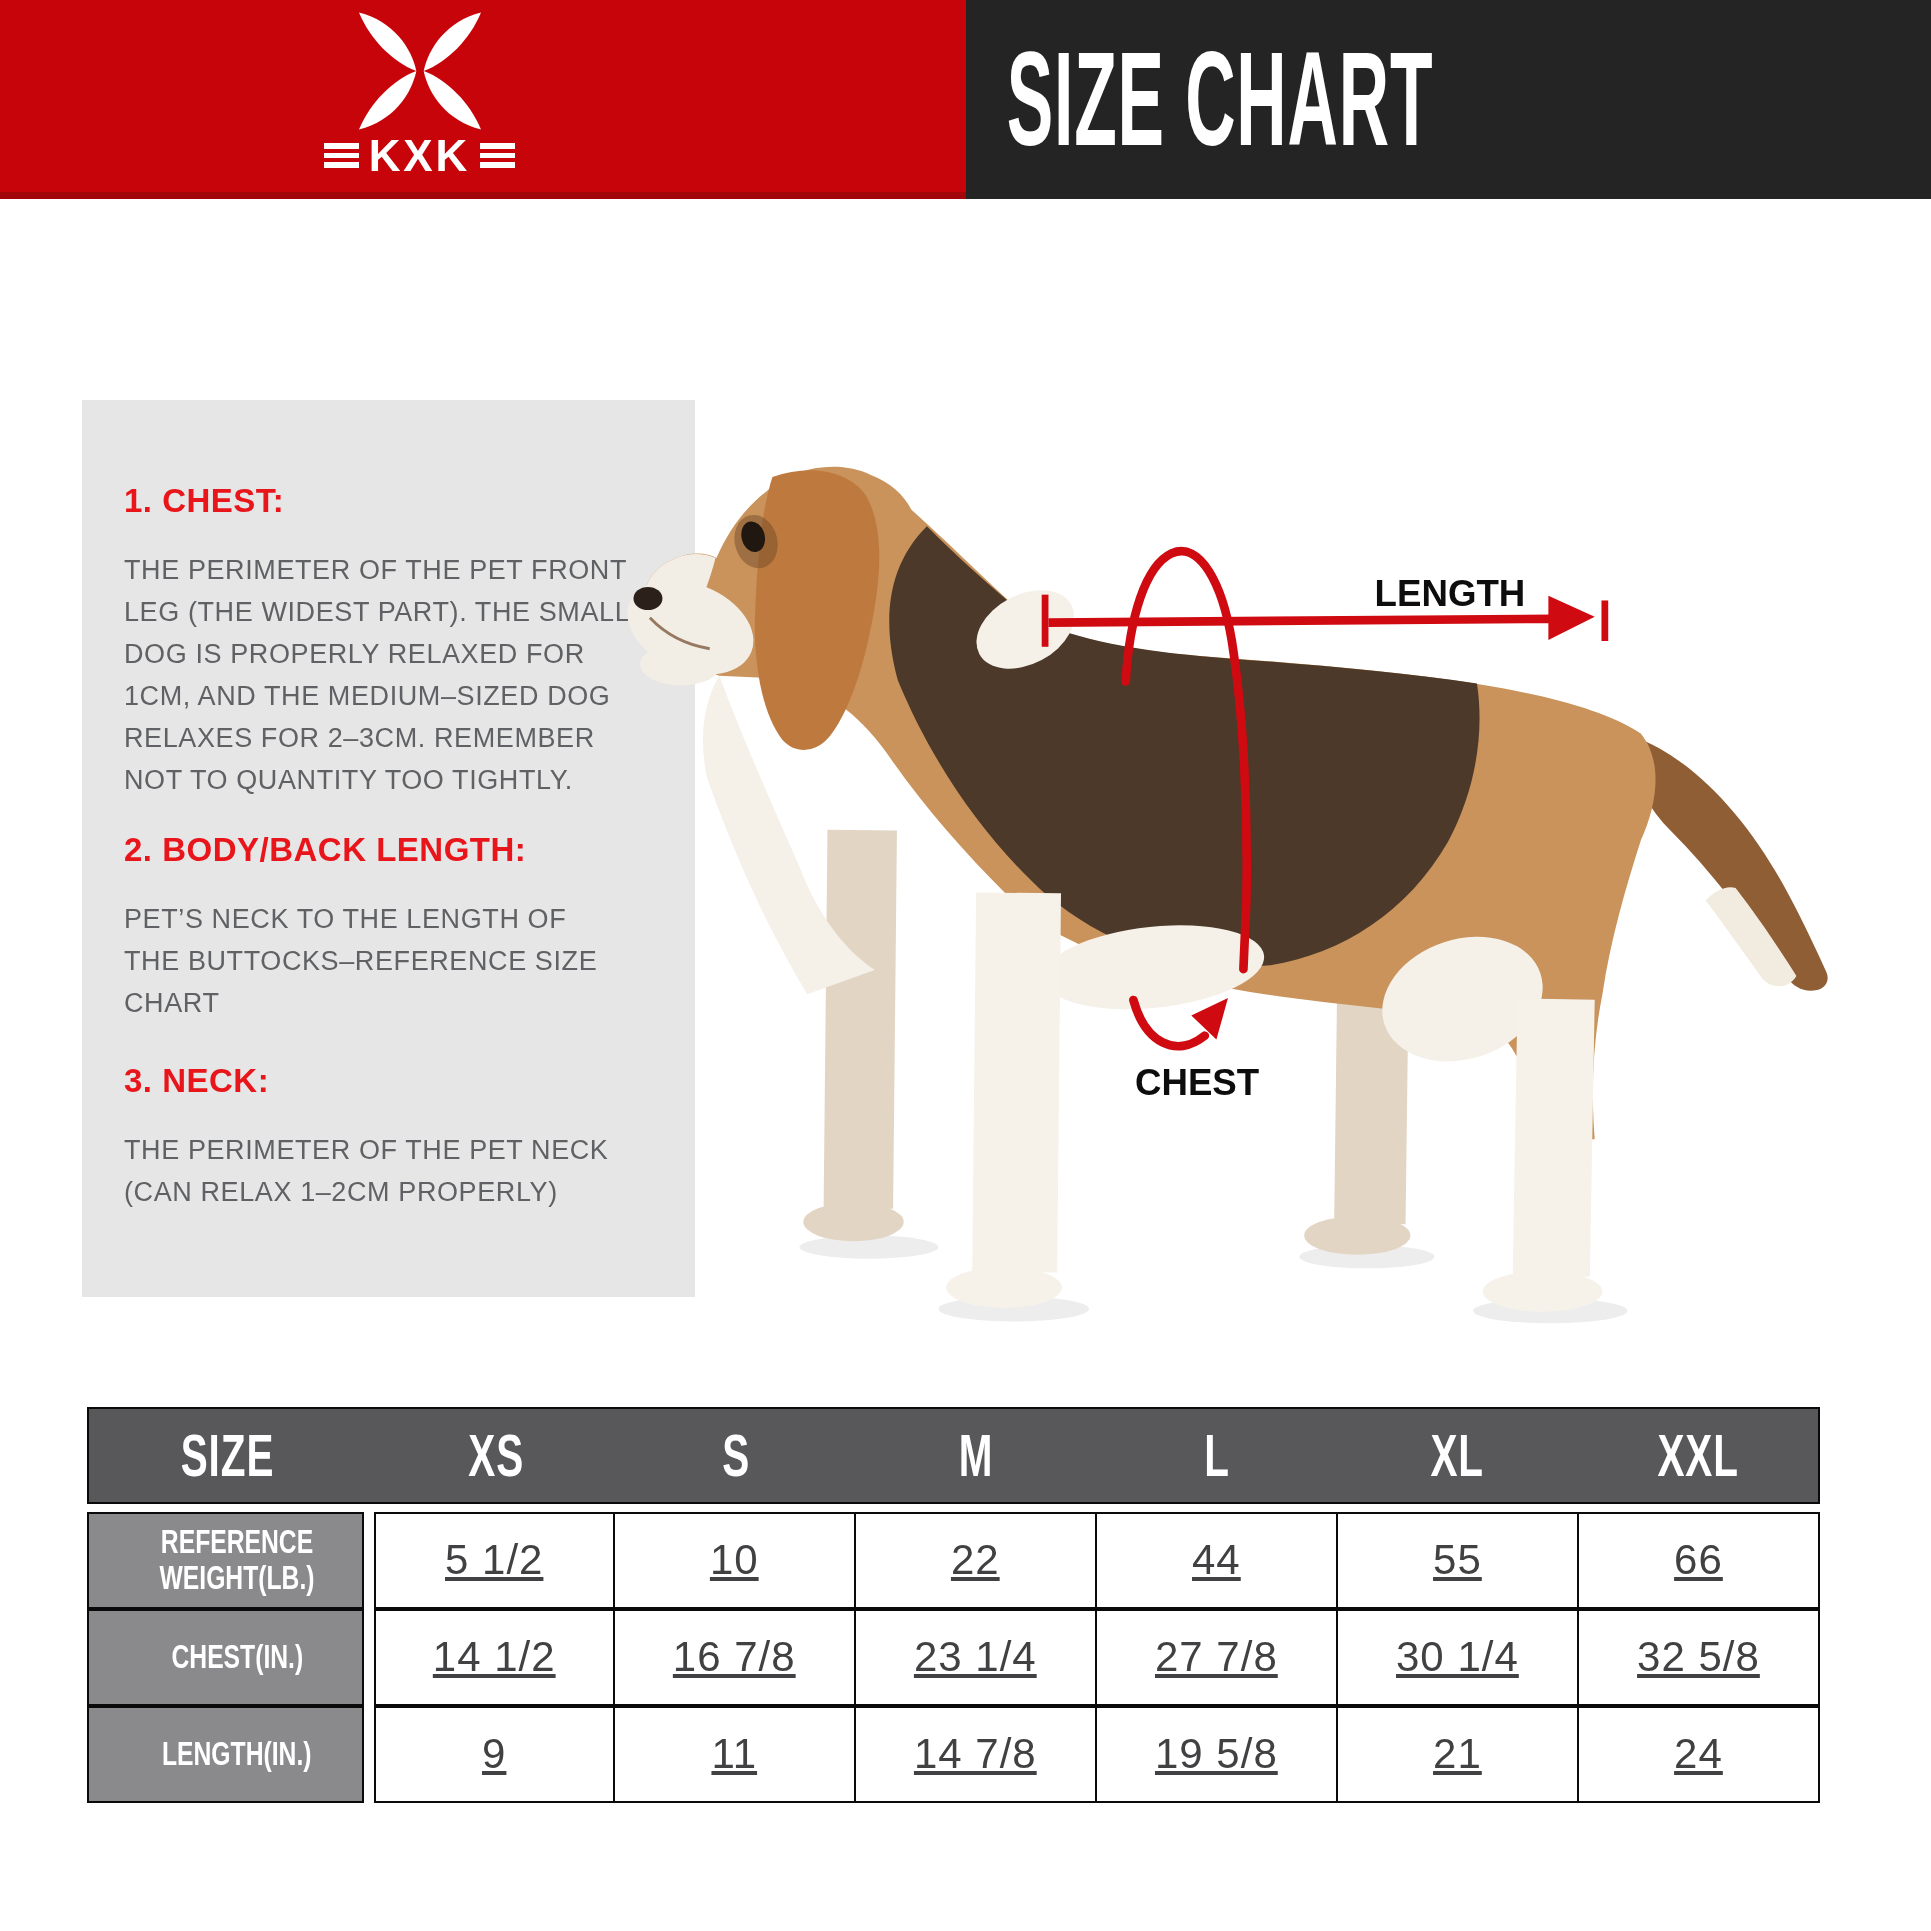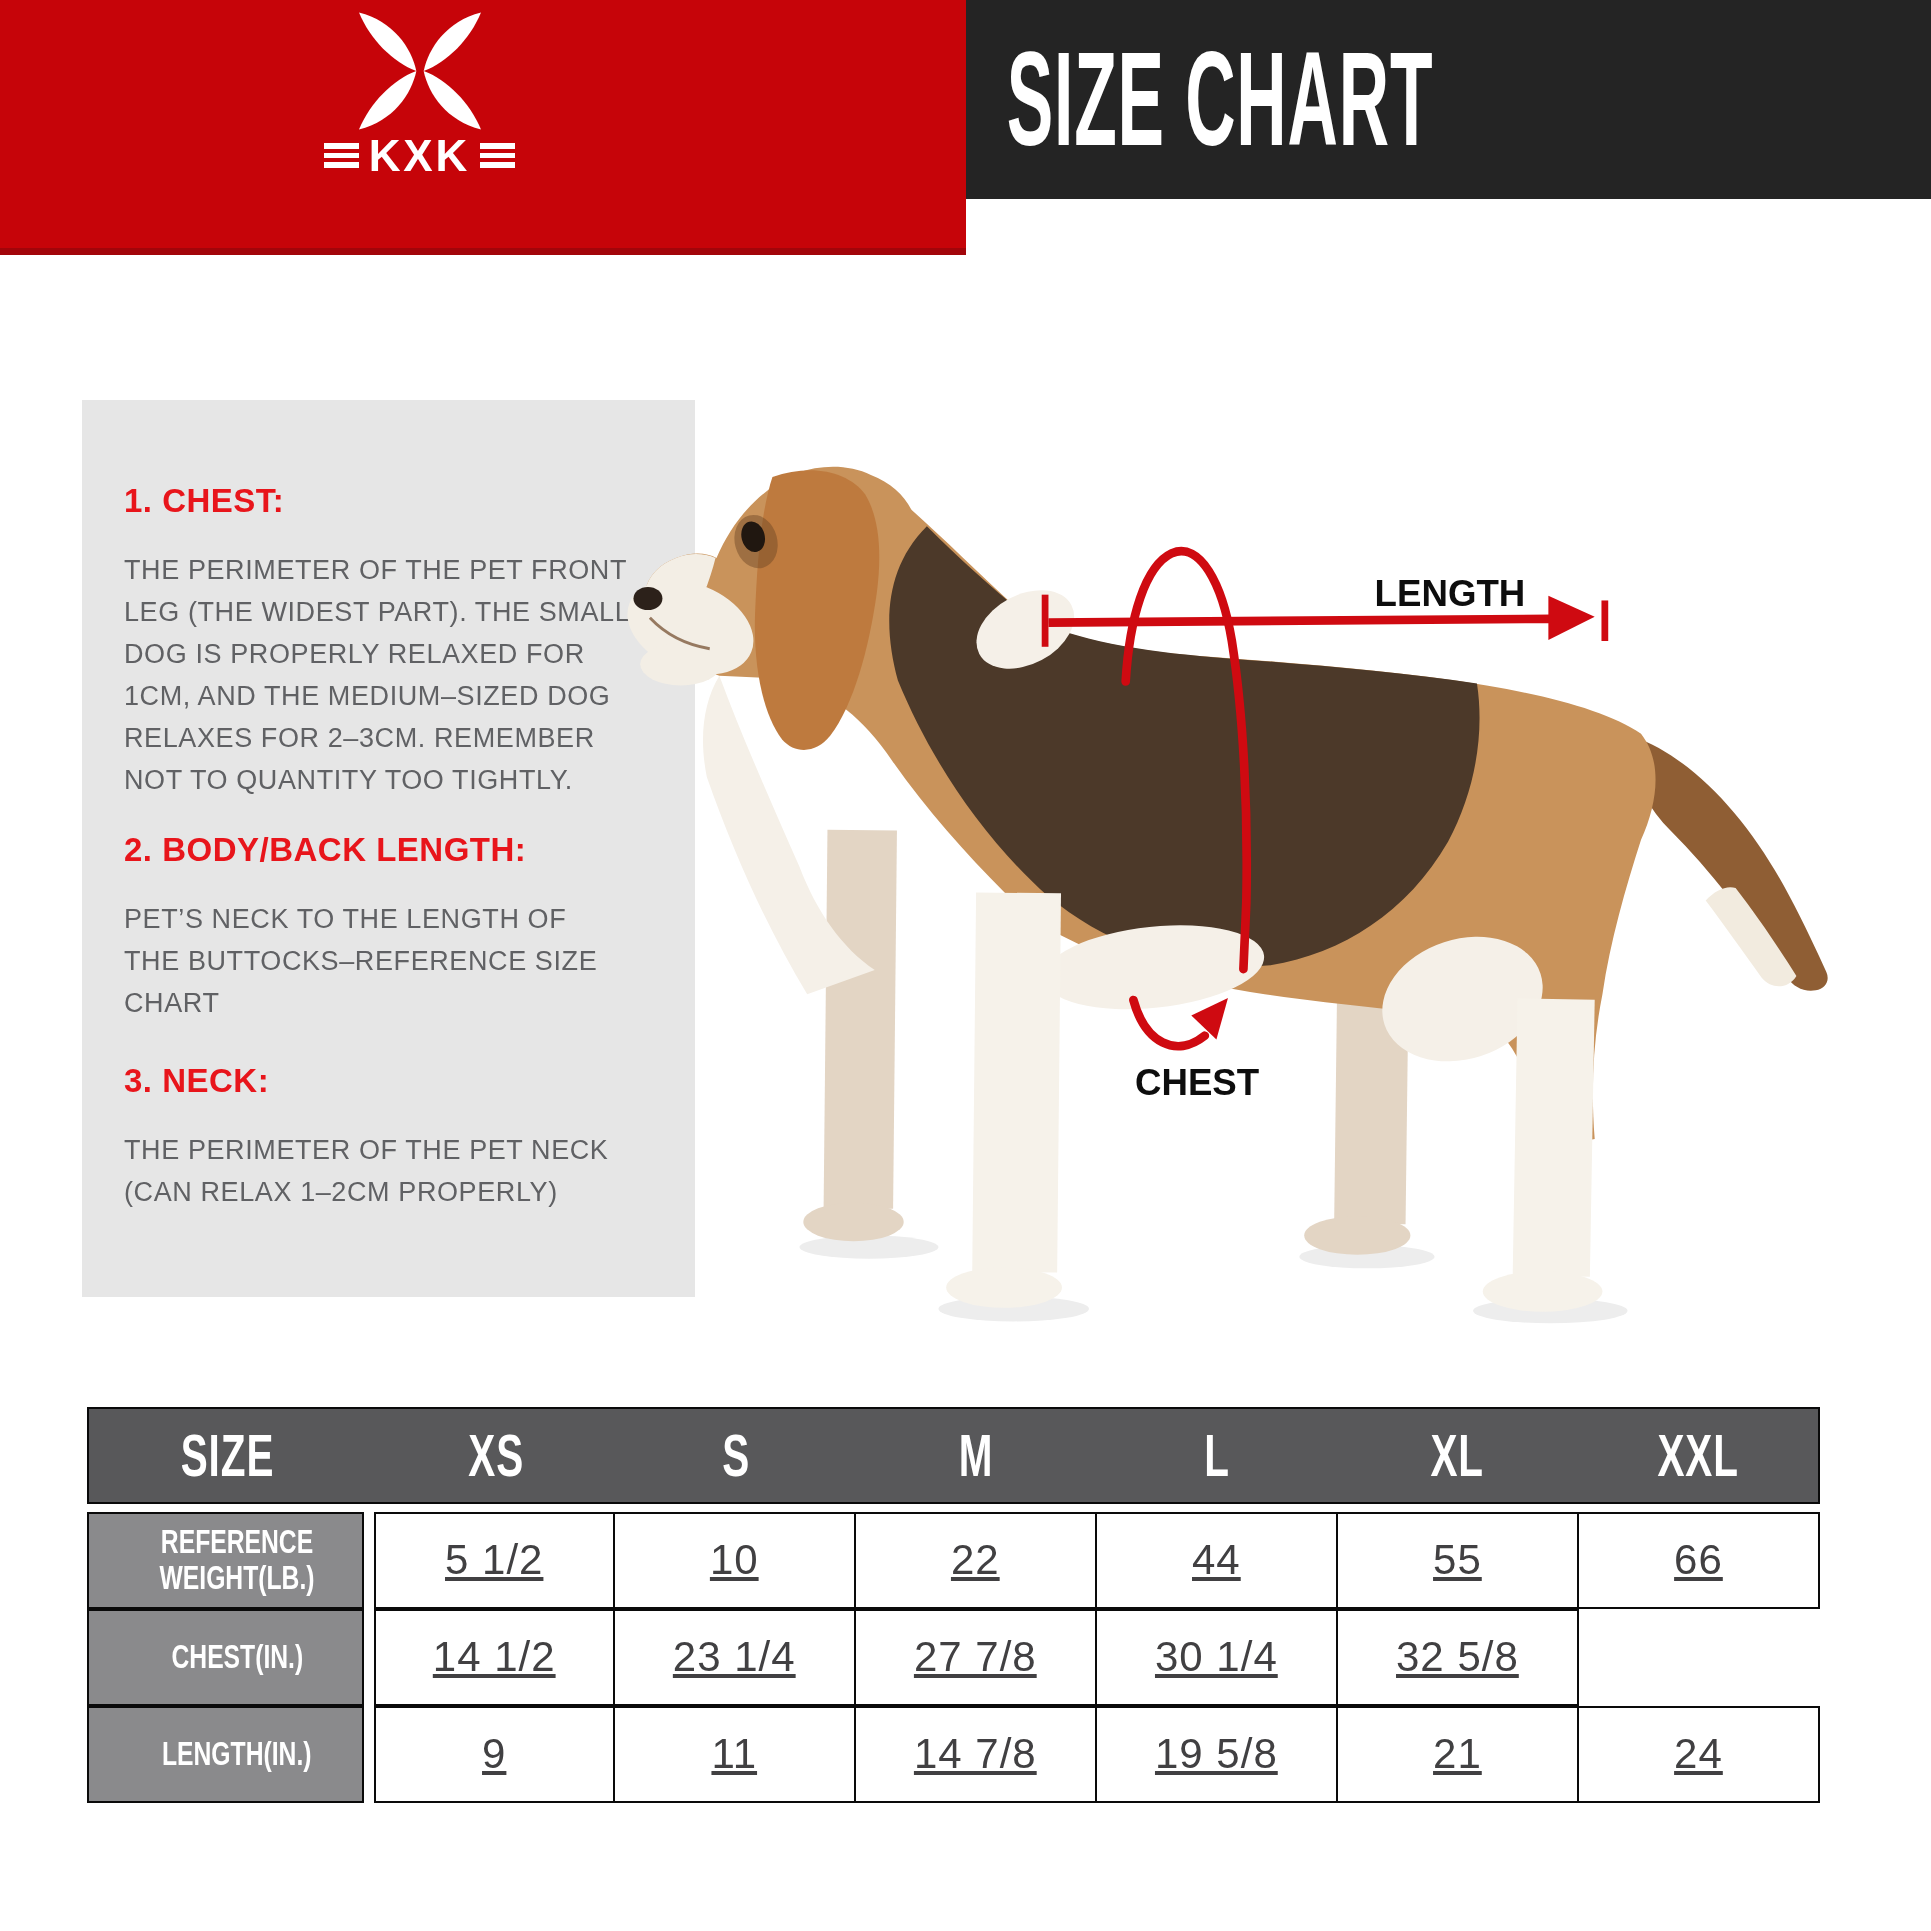--- a/index.html
+++ b/index.html
@@ -1,20 +1,20 @@
 <!DOCTYPE html>
 <html><head>
 <meta charset="utf-8">
 <style>
   html,body{margin:0;padding:0;background:#fff;}
   #canvas{position:relative;width:1931px;height:1931px;background:#fff;overflow:hidden;
           font-family:"Liberation Sans",sans-serif;}
 
   
-  .band-red{position:absolute;left:0;top:0;width:966px;height:255px;background:#C60409;}
+  .band-red{position:absolute;left:0;top:0;width:966px;height:199px;background:#C60409;}
   .band-red::after{content:"";position:absolute;left:0;bottom:0;width:100%;height:6.8px;background:#A2050A;}
   .band-black{position:absolute;left:966px;top:0;width:1133px;height:199px;background:#242424;
               display:flex;align-items:center;justify-content:flex-start;}
   .size-chart-title{color:#fff;font-size:83px;font-weight:800;letter-spacing:1px;
                     transform:scale(0.84,1.62);transform-origin:center;white-space:nowrap;}
 
   .logo{position:absolute;left:241px;top:9.7px;width:357px;height:183px;
         display:flex;flex-direction:column;align-items:center;justify-content:flex-start;}
   .logo-mark{width:180px;height:122px;}
   .logo-row{display:flex;align-items:center;gap:9.7px;margin-top:1.9px;}
@@ -219,20 +219,21 @@
         <div class="cell dat">44</div>
         <div class="cell dat">55</div>
         <div class="cell dat">66</div>
       </div>
       <div class="trow">
         <div class="cell lab">
             <span class="labin">CHEST(IN.)</span>
           </div>
         <div class="cell gut"></div>
         <div class="cell dat fd">14 1/2</div>
+        <div class="cell dat">16 7/8</div>
         <div class="cell dat">23 1/4</div>
         <div class="cell dat">27 7/8</div>
         <div class="cell dat">30 1/4</div>
         <div class="cell dat">32 5/8</div>
       </div>
       <div class="trow">
         <div class="cell lab">
             <span class="labin">LENGTH(IN.)</span>
           </div>
         <div class="cell gut"></div>

